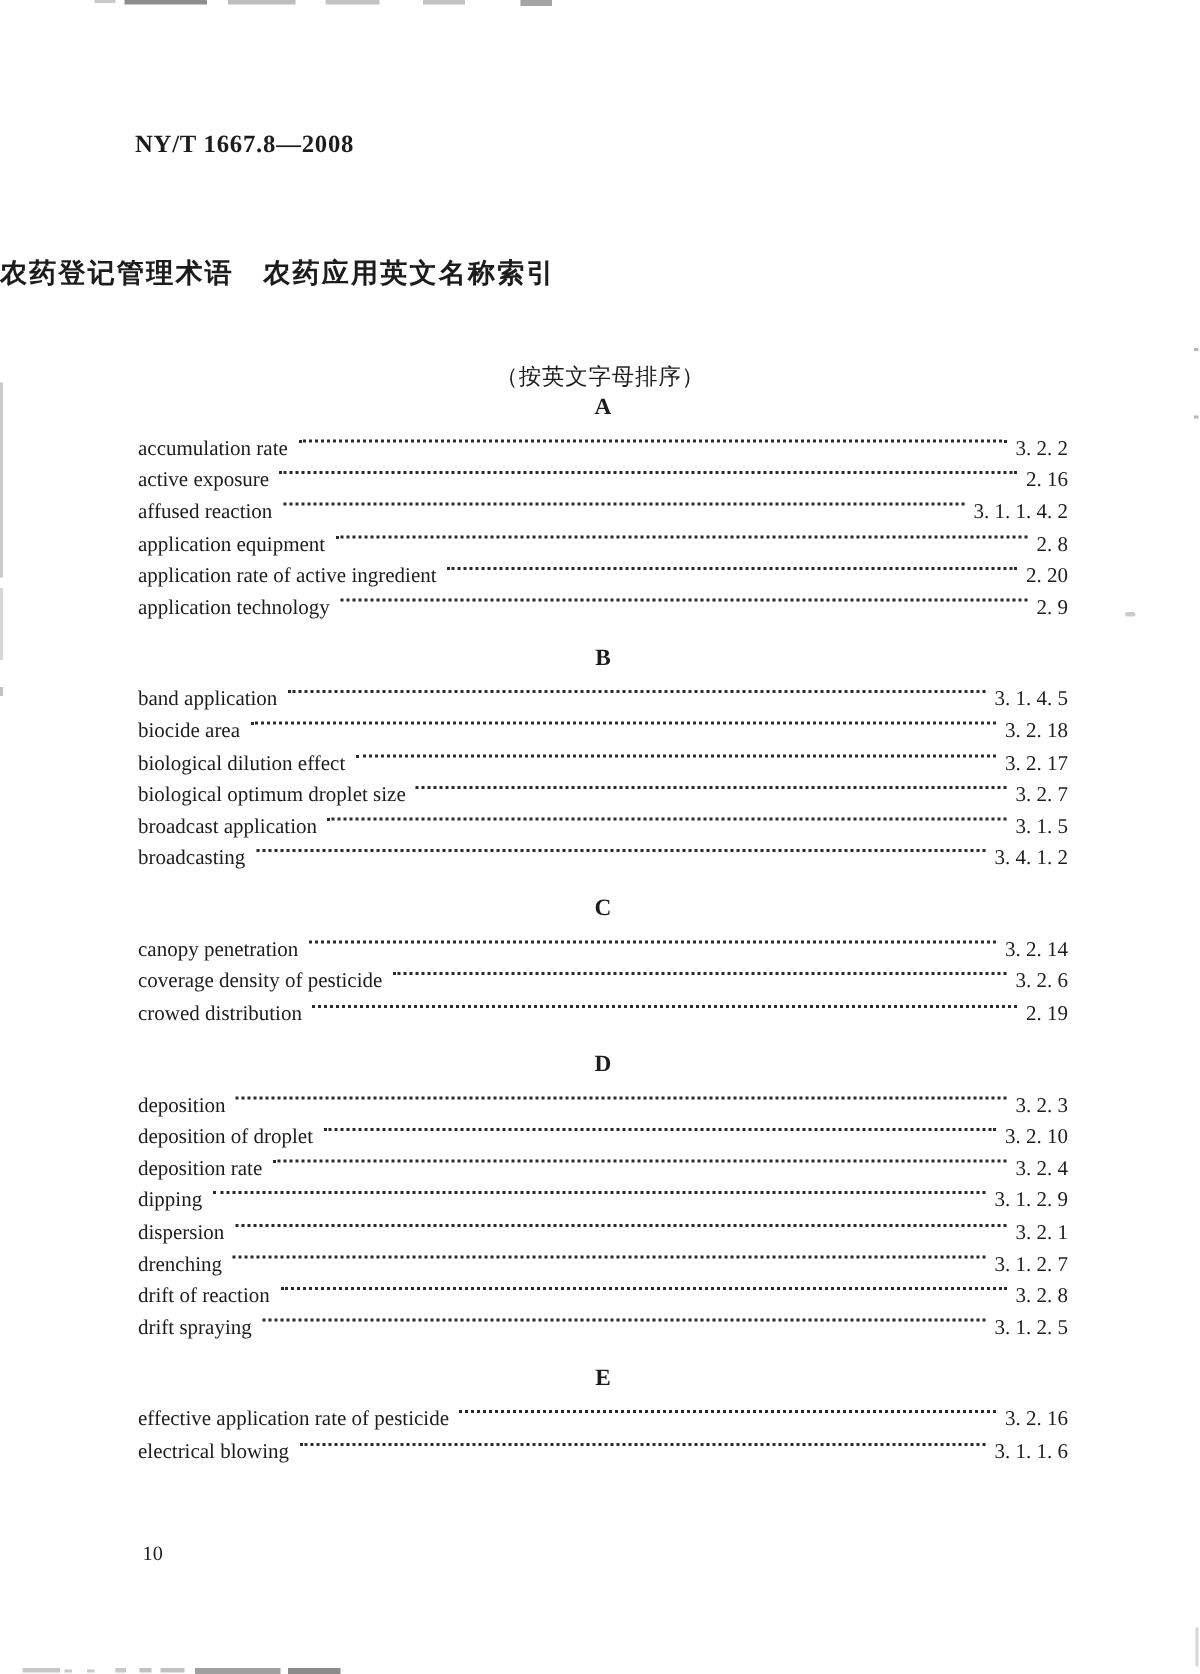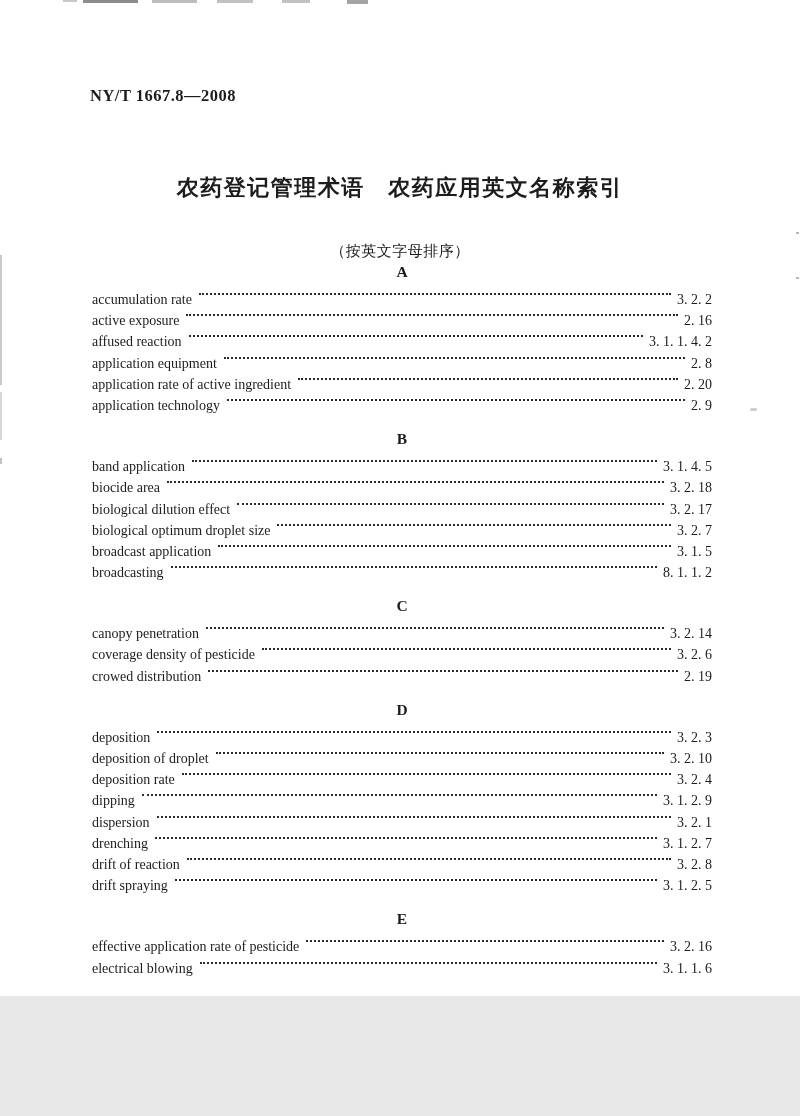--- a/index.html
+++ b/index.html
@@ -1,39 +1,38 @@
 <!DOCTYPE html>
 <html><head>
 <meta charset="utf-8">
 <style>
   html, body { margin: 0; padding: 0; background: #e8e8e8; }
   .page {
     position: relative;
     width: 800px;
-    height: 996px;
+    height: 1116px;
     margin: 0 auto;
     background: #ffffff;
     overflow: hidden;
     color: #1c1c1c;
     font-family: "Liberation Serif", "DejaVu Serif", serif;
   }
   .doc-number {
     position: absolute;
     left: 90px;
     top: 86px;
     font-size: 16.5px;
     font-weight: bold;
     letter-spacing: 0.5px;
   }
   .doc-title {
     position: absolute;
     left: 0; right: 0;
     top: 158px;
-    text-align: center;
-    font-size: 22px;
+    font-size: 18px;
     font-weight: bold;
     letter-spacing: 1.5px;
     font-family: "Liberation Sans", "DejaVu Sans", sans-serif;
   }
   .doc-subtitle {
     position: absolute;
     left: 0; right: 0;
     top: 211px;
     text-align: center;
     font-size: 15px;
@@ -183,21 +182,21 @@
 
   <div class="entry">
     <span class="term">broadcast application</span>
     <span class="leader"></span>
     <span class="ref">3. 1. 5</span>
   </div>
 
   <div class="entry">
     <span class="term">broadcasting</span>
     <span class="leader"></span>
-    <span class="ref">8. 1. 1. 2</span>
+    <span class="ref">3. 4. 1. 2</span>
   </div>
 </div>
   </section>
 
   <section class="index-section">
     <h3 class="section-letter">C</h3>
     <div class="entries">
   <div class="entry">
     <span class="term">canopy penetration</span>
     <span class="leader"></span>

